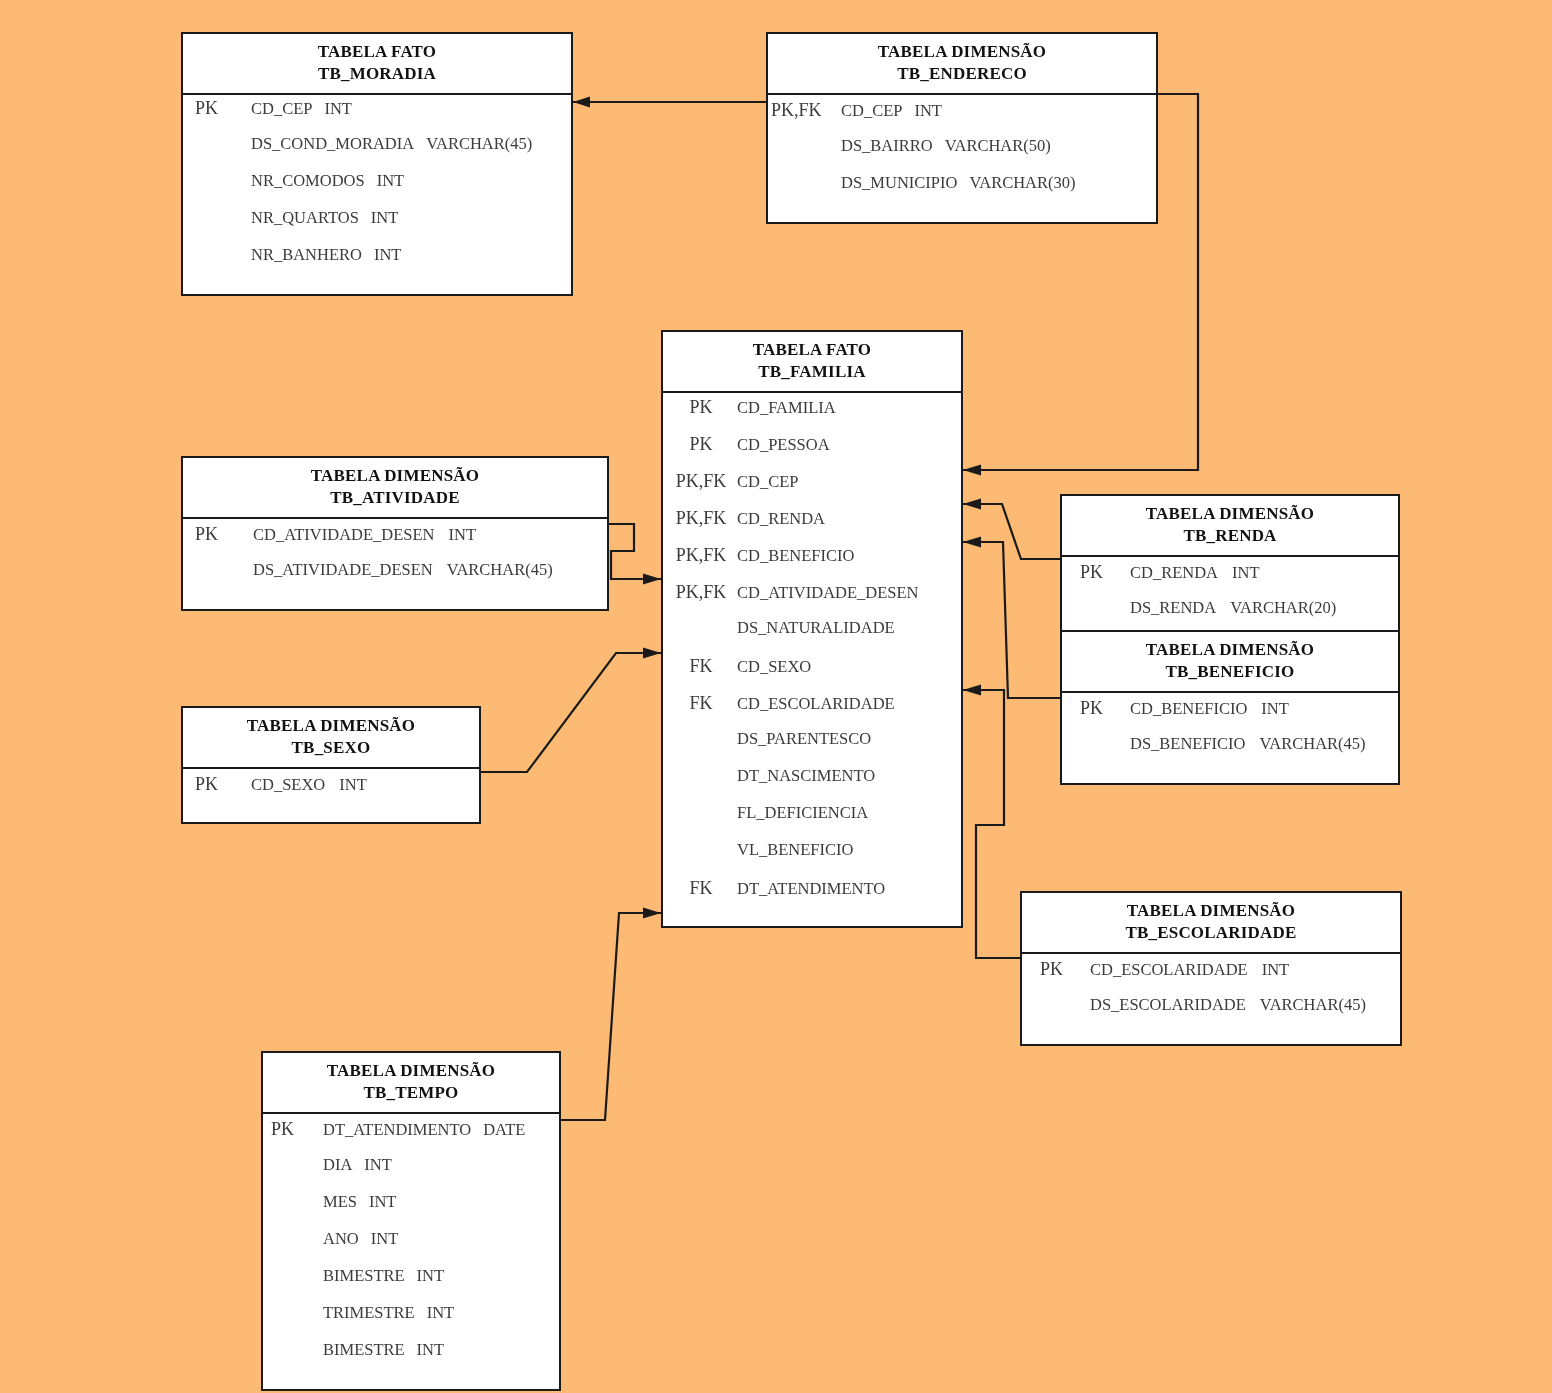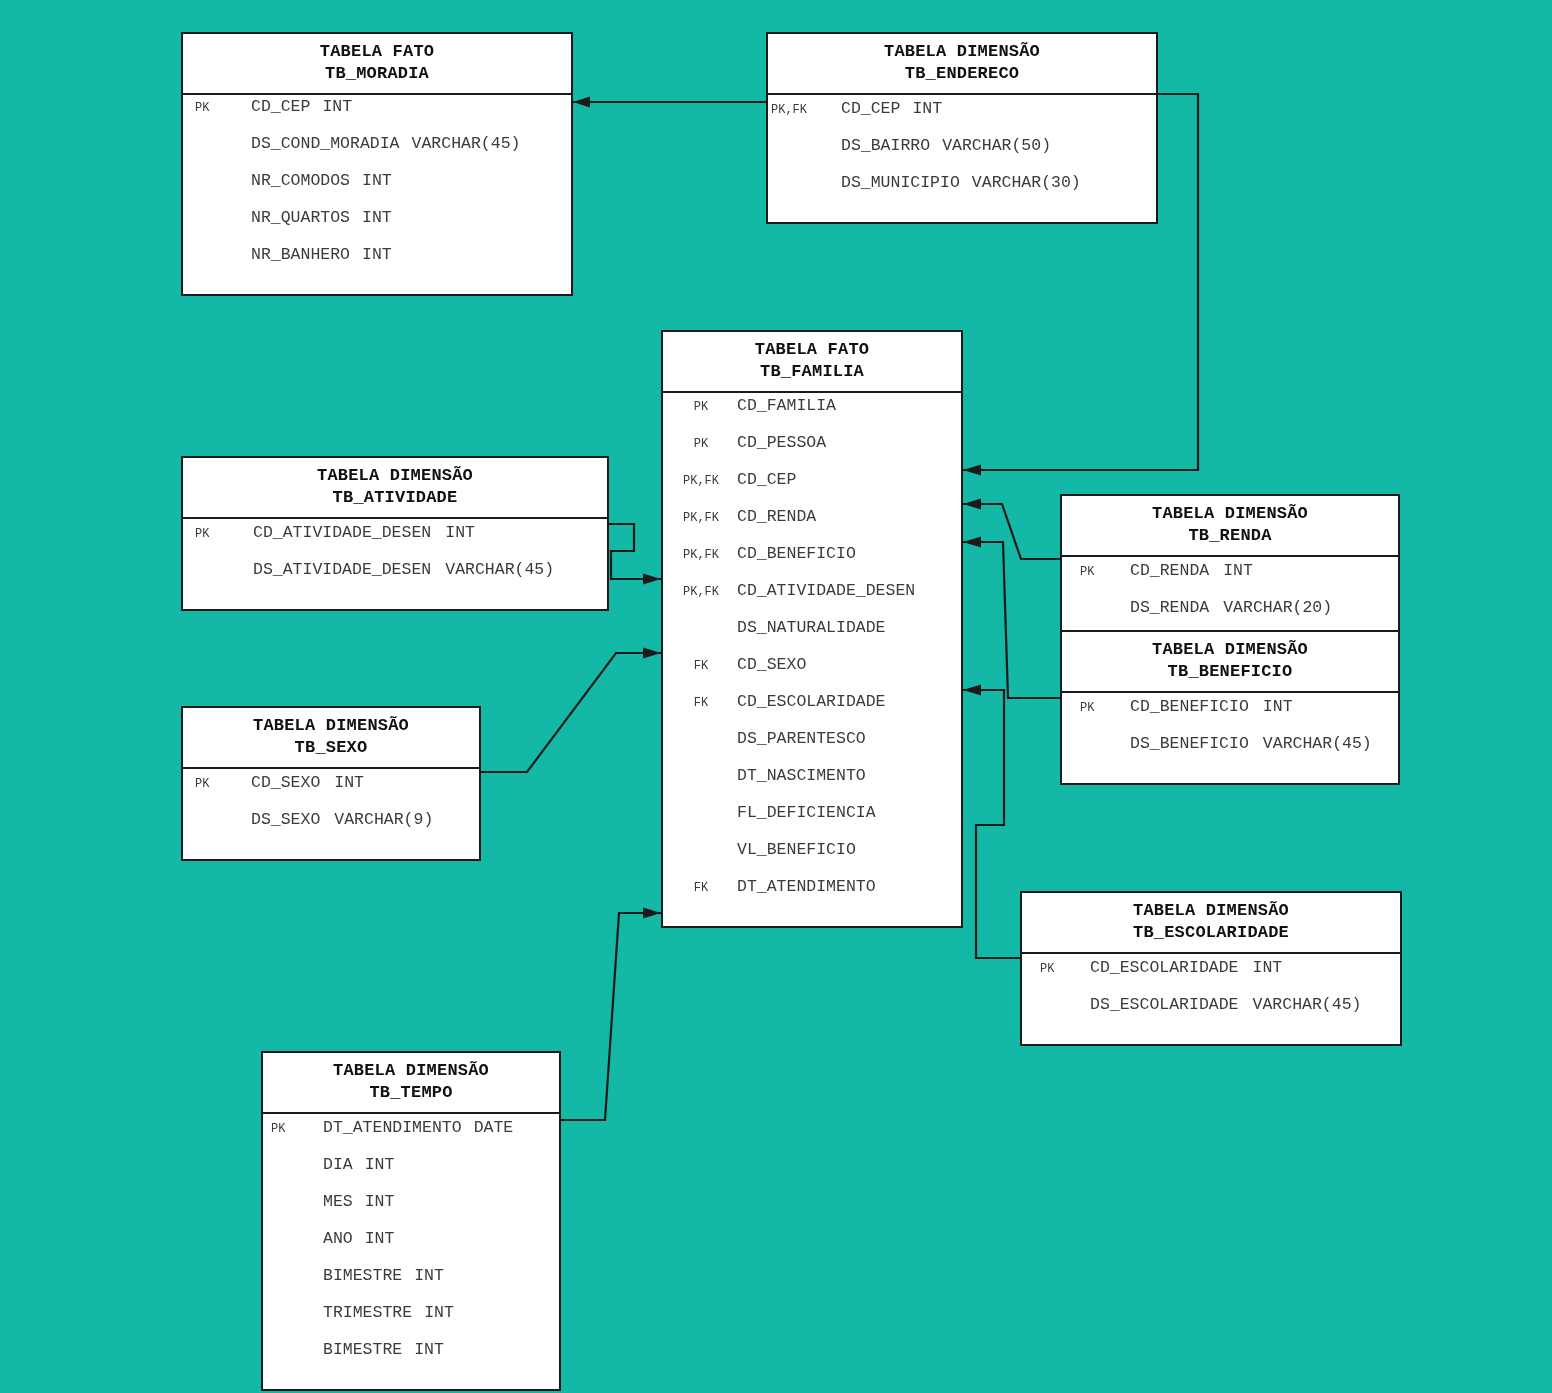--- a/index.html
+++ b/index.html
@@ -5,22 +5,22 @@
 <style>
   html, body {
     margin: 0;
     padding: 0;
     background: #ffffff;
   }
   #canvas {
     position: relative;
     width: 1552px;
     height: 1393px;
-    background: #14b8a6;
-    font-family: Liberation Mono, monospace;
+    background: #fdba74;
+    font-family: Liberation Serif, serif;
     overflow: hidden;
   }
   svg.connectors {
     position: absolute;
     left: 0;
     top: 0;
     width: 1552px;
     height: 1393px;
     pointer-events: none;
     z-index: 1;
@@ -52,21 +52,21 @@
     display: flex;
     align-items: baseline;
     font-size: 16.5px;
     color: #3b3b3b;
     line-height: 1.0;
     height: 37px;
   }
   .attr-key {
     flex: 0 0 auto;
     text-align: left;
-    font-size: 12px;
+    font-size: 18px;
     color: #3b3b3b;
     white-space: nowrap;
   }
   .attr-name {
     flex: 0 0 auto;
     white-space: nowrap;
     color: #3b3b3b;
   }
   .attr-type {
     flex: 0 0 auto;
@@ -289,25 +289,20 @@
     <div class="entity-header">
       <span class="hdr-kind">TABELA DIMENSÃO</span>
       <span class="hdr-name">TB_SEXO</span>
     </div>
     <div class="entity-body">
       <div class="attr-row">
         <span class="attr-key">PK</span>
         <span class="attr-name">CD_SEXO</span>
         <span class="attr-type">INT</span>
       </div>
-      <div class="attr-row">
-        <span class="attr-key"></span>
-        <span class="attr-name">DS_SEXO</span>
-        <span class="attr-type">VARCHAR(9)</span>
-      </div>
     </div>
   </div>
 
   <div class="entity" id="tb-renda">
     <div class="entity-header">
       <span class="hdr-kind">TABELA DIMENSÃO</span>
       <span class="hdr-name">TB_RENDA</span>
     </div>
     <div class="entity-body">
       <div class="attr-row">

